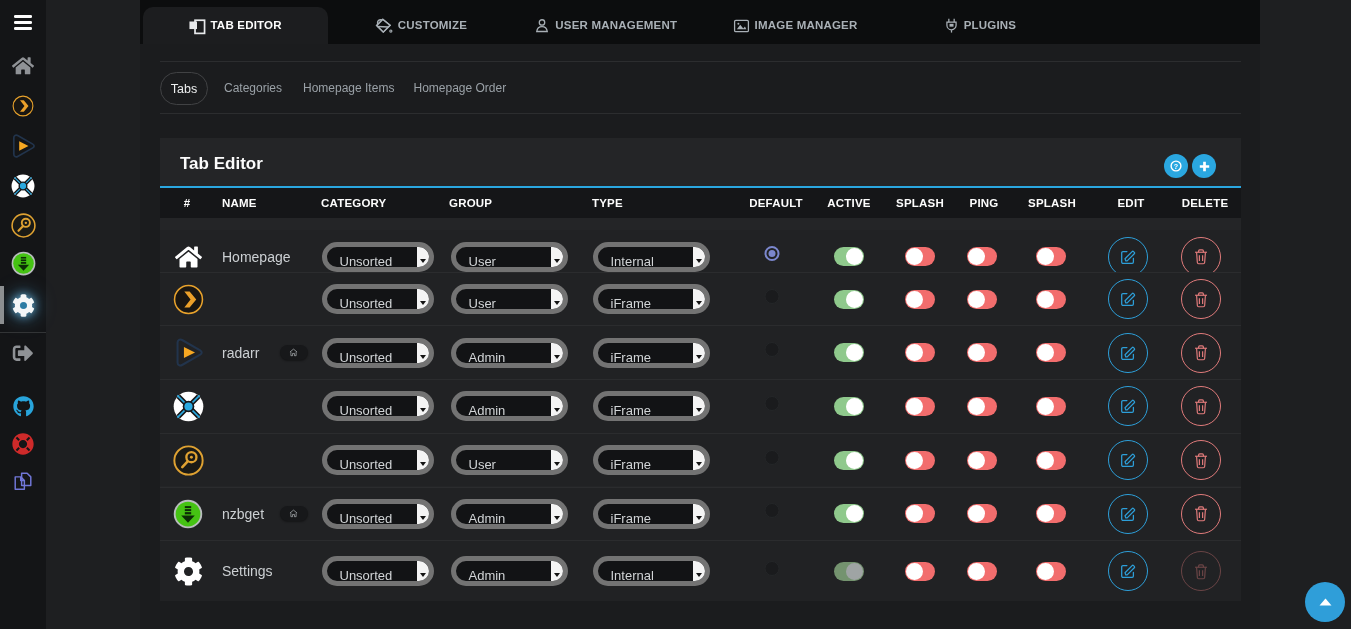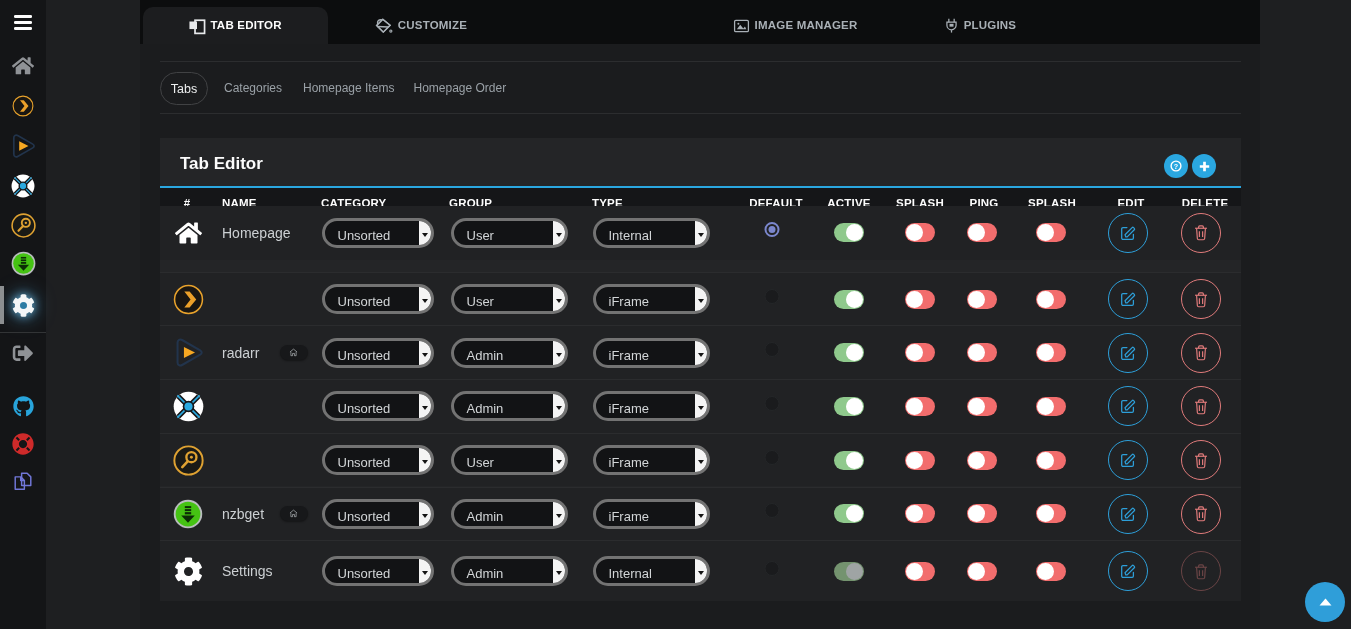--- a/index.html
+++ b/index.html
@@ -36,21 +36,21 @@
 .th { position:absolute; top:0; height:30px; line-height:30px; color:#fdfdfd; font-size:11.5px; font-weight:bold; letter-spacing:0.2px; }
 .thc { transform:translateX(-50%); }
 
 
 .row { position:absolute; left:0; width:1081px; background:#212224; }
 .rs { border-top:1px solid #2b2c2e; }
 .row .cell { position:absolute; top:0; height:100%; display:flex; align-items:center; }
 .row .icon { left:0; width:56px; justify-content:center; }
 .row .nm { left:62px; width:100px; color:#ccd0d3; font-size:14px; }
 .badge { position:absolute; left:57.5px; top:50%; margin-top:-7.5px; width:28px; height:15px; background:#17181a; border-radius:8px; display:flex; align-items:center; justify-content:center; box-shadow:0 1px 2px rgba(0,0,0,0.4); }
-.sel { position:absolute; top:50%; margin-top:-15px; height:30px; background:#121315; border:3px solid #737373; border-radius:15px; color:#d2d5d7; font-size:13px; overflow:hidden; }
+.sel { position:absolute; top:50%; margin-top:-15px; height:30px; background:#121315; border:5px solid #737373; border-radius:15px; color:#d2d5d7; font-size:13px; overflow:hidden; }
 .sel span { position:absolute; left:12.5px; top:7px; }
 .selcap { position:absolute; right:-1px; top:-1px; width:13px; height:30px; background:#f4f4f4; border-radius:0 15px 15px 0; }
 .car { position:absolute; left:2.5px; top:13px; width:0; height:0; border-left:3.8px solid transparent; border-right:3.8px solid transparent; border-top:4.5px solid #141414; }
 .cc { position:absolute; top:0; height:100%; display:flex; align-items:center; transform:translateX(-50%); }
 .radio { position:relative; top:-3px; width:15px; height:15px; border-radius:50%; background:#1a1b1d; border:1.5px solid #242628; }
 .radio.sel-r { border:2px solid #7b87cd; background:transparent; display:flex; align-items:center; justify-content:center; }
 .radio.sel-r div { width:7px; height:7px; border-radius:50%; background:#7b87cd; }
 .tg { position:absolute; top:50%; margin-top:-9.5px; width:30px; height:19px; border-radius:9.5px; }
 .tg .knob { position:absolute; top:1px; width:17px; height:17px; border-radius:50%; background:#fff; }
 .tg.ton { background:#8fc98c; } .tg.ton .knob { right:1px; }
@@ -79,20 +79,29 @@
         <svg width="18" height="18" viewBox="0 0 20 20">
           <g fill="none" stroke="#a9b0b6" stroke-width="1.5">
             <circle cx="6.2" cy="6.4" r="3.4"></circle>
             <path d="M8.6 2.6 16.8 9.2 9.2 16.8 1.8 9.4z" fill="#0c0d0e"></path>
             <path d="M8.6 2.6 16.8 9.2 9.2 16.8 1.8 9.4z"></path>
             <path d="M2.6 10.6 14.8 11" stroke-width="1.7"></path>
             <circle cx="17.6" cy="15.6" r="1.2" stroke-width="1.2"></circle>
           </g>
         </svg>
         <span>CUSTOMIZE</span>
+      </div>
+    <div class="ntab" style="left:394.3px">
+        <svg width="16" height="17" viewBox="0 0 20 20">
+          <g fill="none" stroke="#a9b0b6" stroke-width="1.6">
+            <circle cx="10" cy="6.2" r="3.4"></circle>
+            <path d="M3.4 17.5c.6-4 3.2-6 6.6-6s6 2 6.6 6z"></path>
+          </g>
+        </svg>
+        <span>USER MANAGEMENT</span>
       </div>
     <div class="ntab" style="left:592.6px">
         <svg width="17" height="16" viewBox="0 0 20 19">
           <g fill="none" stroke="#a9b0b6" stroke-width="1.5">
             <rect x="1.8" y="2.8" width="16.4" height="13.4" rx="1.5"></rect>
             <path d="M4.5 13.5 8.5 8l3.6 4.5 2-2.4 1.6 3.4z" fill="#a9b0b6" stroke="none"></path>
             <circle cx="6.3" cy="6.7" r="1.2" fill="#a9b0b6" stroke="none"></circle>
           </g>
         </svg>
         <span>IMAGE MANAGER</span>
@@ -136,21 +145,21 @@
       <div class="th" style="left:289px">GROUP</div>
       <div class="th" style="left:432px">TYPE</div>
       <div class="th thc" style="left:616px">DEFAULT</div>
       <div class="th thc" style="left:689px">ACTIVE</div>
       <div class="th thc" style="left:760px">SPLASH</div>
       <div class="th thc" style="left:824px">PING</div>
       <div class="th thc" style="left:892px">SPLASH</div>
       <div class="th thc" style="left:971px">EDIT</div>
       <div class="th thc" style="left:1045px">DELETE</div>
     </div>
-<div class="row" style="top:68px;height:53.69999999999999px">
+<div class="row" style="top:92px;height:53.69999999999999px">
   <div class="cell icon">
           <svg width="27" height="24.03" viewBox="0 0 576 512">
             <path d="M280.37 148.26L96 300.11V464a16 16 0 0016 16l112.06-.29a16 16 0 0015.92-16V368a16 16 0 0116-16h64a16 16 0 0116 16v95.64a16 16 0 0016 16.05L464 480a16 16 0 0016-16V300L295.67 148.26a12.19 12.19 0 00-15.3 0zM571.6 251.47L488 182.56V44.05a12 12 0 00-12-12h-56a12 12 0 00-12 12v72.61L318.47 43a48 48 0 00-61 0L4.34 251.47a12 12 0 00-1.6 16.9l25.5 31A12 12 0 0045.15 301l235.22-193.74a12.19 12.19 0 0115.3 0L530.9 301a12 12 0 0016.9-1.6l25.5-31a12 12 0 00-1.7-16.93z" fill="#fff"></path>
           </svg>
         </div>
   <div class="cell nm">
           <span>Homepage</span>
         </div>
   <div class="sel" style="left:162px;width:112px">
           <span>Unsorted</span>

